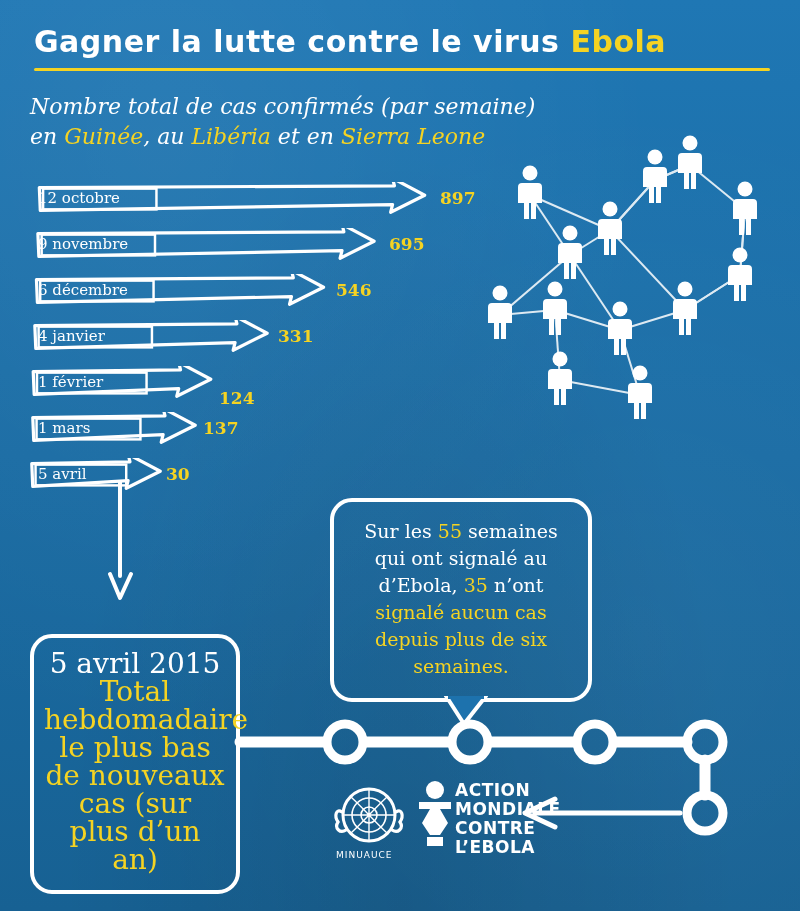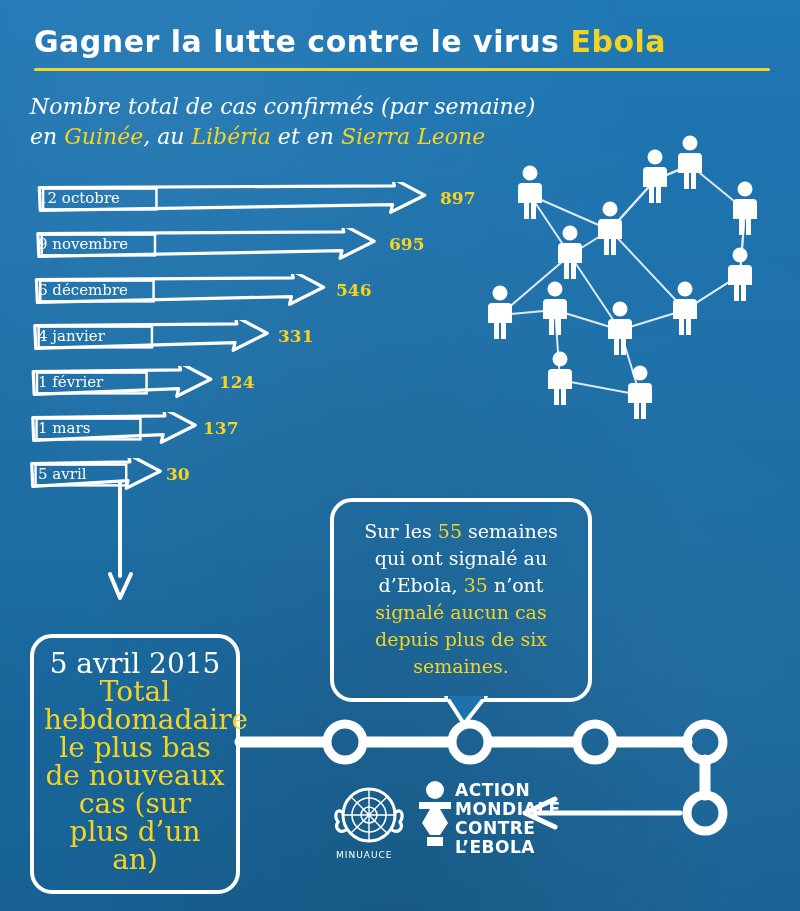--- a/index.html
+++ b/index.html
@@ -237,21 +237,21 @@
         <div class="bar-label">4 janvier</div>
         <div class="bar-value" style="left:262px;">331</div>
       </div>
 
       <div class="bar-row" style="top:184px; width:440px;">
         <svg class="bar-shape" width="192" height="36" viewBox="0 0 192 36">
           <path d="M2,6 L158,4 L156,-4 L190,14 L154,32 L156,24 L3,30 Z" fill="none" stroke="#ffffff" stroke-width="3.4" stroke-linejoin="round"></path>
           <rect x="6" y="7" width="116" height="22" fill="none" stroke="#ffffff" stroke-width="2.6"></rect>
         </svg>
         <div class="bar-label">1 février</div>
-        <div class="bar-value" style="left:203px;">124</div>
+        <div class="bar-value" style="left:203px;margin-top:16px;">124</div>
       </div>
 
       <div class="bar-row" style="top:230px; width:440px;">
         <svg class="bar-shape" width="176" height="36" viewBox="0 0 176 36">
           <path d="M2,6 L142,4 L140,-4 L174,14 L138,32 L140,24 L3,30 Z" fill="none" stroke="#ffffff" stroke-width="3.4" stroke-linejoin="round"></path>
           <rect x="6" y="7" width="110" height="22" fill="none" stroke="#ffffff" stroke-width="2.6"></rect>
         </svg>
         <div class="bar-label">1 mars</div>
         <div class="bar-value" style="left:187px;">137</div>
       </div>

